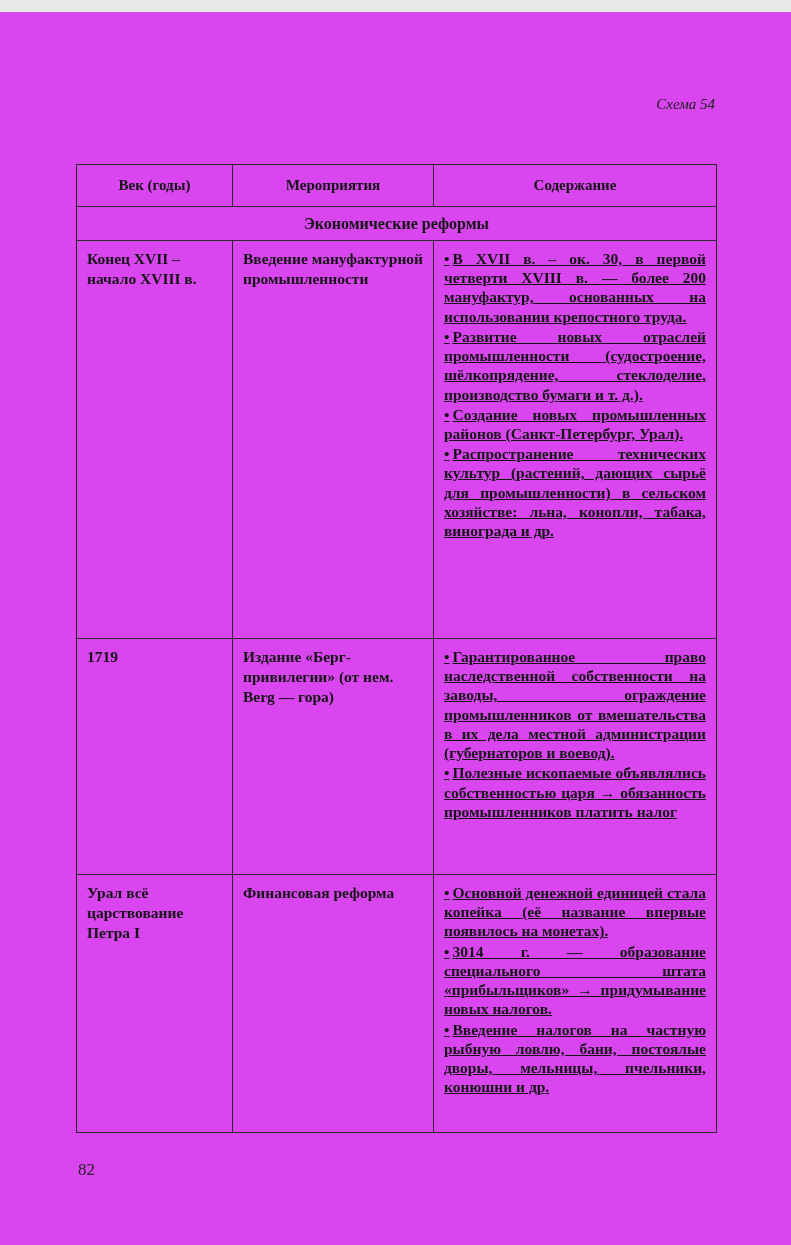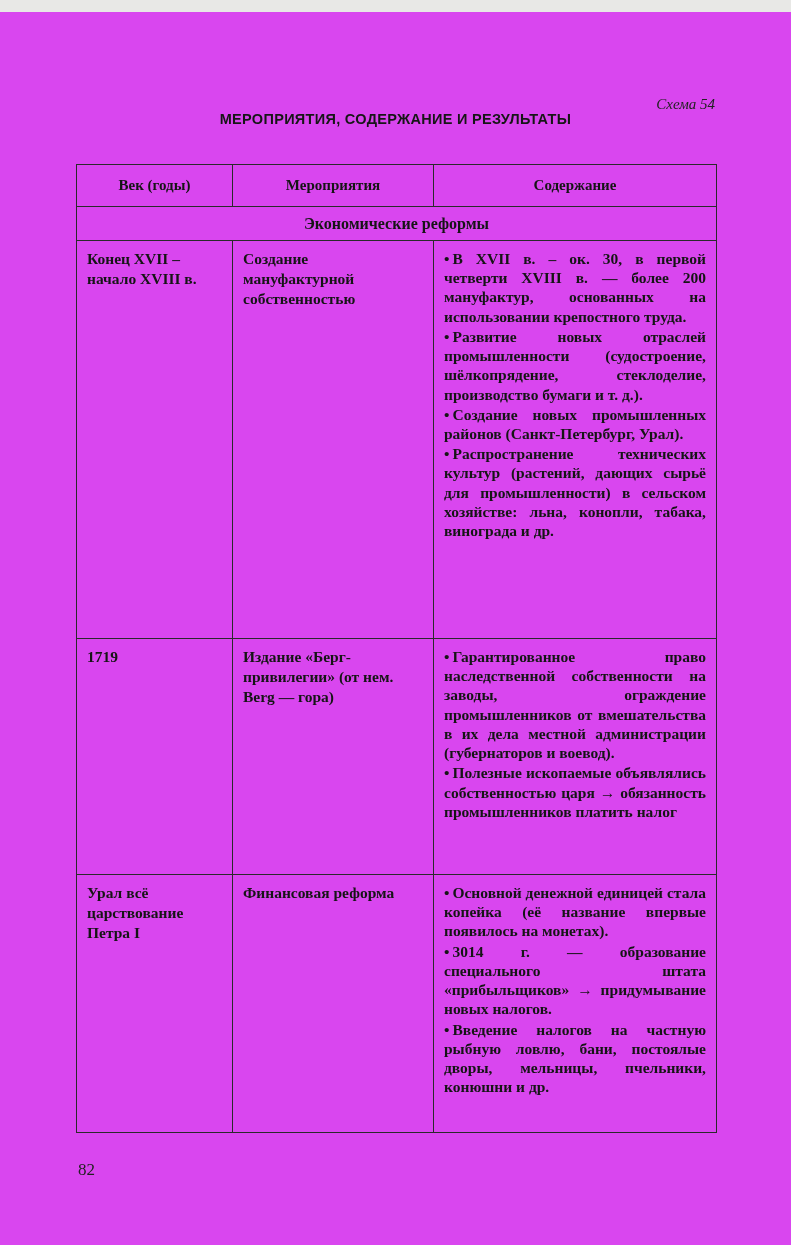--- a/index.html
+++ b/index.html
@@ -63,40 +63,39 @@
   .section-cell {
     text-align: center;
     vertical-align: middle !important;
     height: 34px;
     font-size: 16px;
     padding: 5px 10px !important;
   }
   .cell-period { line-height: 1.3; }
   .cell-measure { line-height: 1.3; }
   .cell-content { line-height: 1.24; }
-  .bullet { text-align: justify; margin-bottom: 1px; }
+  .bullet { text-align: justify; margin-bottom: 1px; text-decoration: underline; }
   .bullet .marker { padding-right: 3px; }
   .page-number {
     position: absolute;
     left: 78px;
     top: 1148px;
     font-size: 17px;
     color: #222;
     text-align: right;
   }
 </style>
 </head>
 <body>
 
 <div class="page">
 
   <div class="schema-label">Схема 54</div>
 
   <div class="doc-title">
-    <div>МЕРОПРИЯТИЯ, СОДЕРЖАНИЕ И РЕЗУЛЬТАТЫ</div>
   </div>
 
   <table class="scheme-table">
     <colgroup>
         <col class="c1">
         <col class="c2">
         <col class="c3">
       </colgroup>
     <thead>
       <tr>
@@ -105,21 +104,21 @@
         <th>Содержание</th>
       </tr>
     </thead>
     <tbody>
       <tr>
         <td class="section-cell" colspan="3">Экономические реформы</td>
       </tr>
 
       <tr style="height:398px;">
         <td class="cell-period">Конец XVII – начало XVIII в.</td>
-        <td class="cell-measure">Создание мануфактурной собственностью</td>
+        <td class="cell-measure">Введение мануфактурной промышленности</td>
         <td class="cell-content">
           <div class="bullet"><span class="marker">•</span><span>В XVII в. – ок. 30, в первой четверти XVIII в. — более 200 мануфактур, основанных на использовании крепостного труда.</span></div>
           <div class="bullet"><span class="marker">•</span><span>Развитие новых отраслей промышленности (судостроение, шёлкопрядение, стеклоделие, производство бумаги и т. д.).</span></div>
           <div class="bullet"><span class="marker">•</span><span>Создание новых промышленных районов (Санкт-Петербург, Урал).</span></div>
           <div class="bullet"><span class="marker">•</span><span>Распространение технических культур (растений, дающих сырьё для промышленности) в сельском хозяйстве: льна, конопли, табака, винограда и др.</span></div>
         </td>
       </tr>
 
       <tr style="height:236px;padding-left:37px;">
         <td class="cell-period">1719</td>

